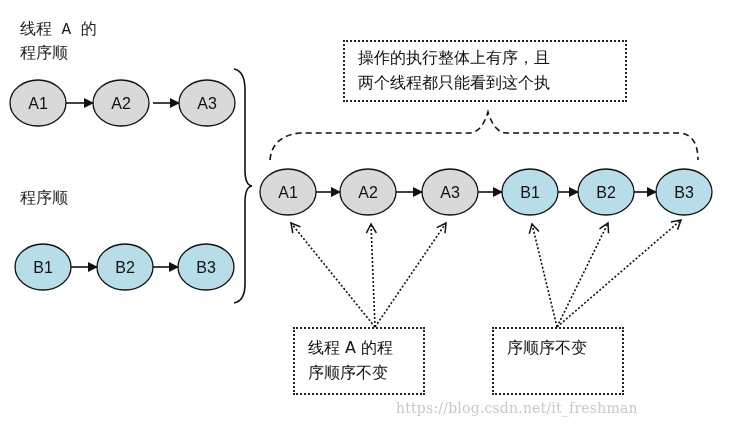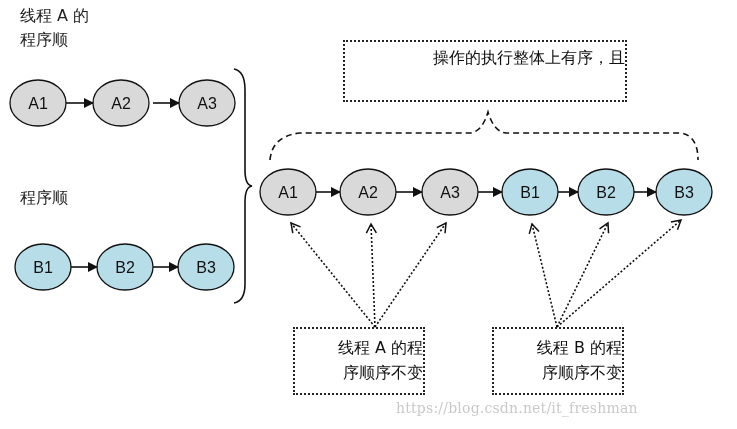--- a/index.html
+++ b/index.html
@@ -1,44 +1,44 @@
 <!DOCTYPE html>
 <html><head>
 <meta charset="utf-8">
 <style>
   html, body { margin:0; padding:0; background:#ffffff; }
   body { width:737px; height:429px; position:relative; overflow:hidden;
          font-family:"DejaVu Sans", "Liberation Sans", sans-serif; color:#111; }
   .label { position:absolute; font-size:16px; line-height:24px; color:#222; white-space:nowrap; }
-  .box { position:absolute; border:2px dotted #222; box-sizing:border-box; font-size:16px; line-height:25px; color:#111;text-align:right; }
+  .box { position:absolute; border:2px dotted #222; box-sizing:border-box; font-size:16px; line-height:25px; color:#111; }
   .box span { display:block; white-space:nowrap; }
   svg { position:absolute; left:0; top:0; }
   .node-text { font-family:"Liberation Sans", sans-serif; font-size:16px; fill:#111; }
   .wm { position:absolute; left:396px; top:400px; font-family:"DejaVu Serif", serif; font-size:14px; color:#c9c9c9; white-space:nowrap; letter-spacing:0.2px;text-align:center; }
 </style>
 </head>
 <body>
 
-<div class="label" style="left:20px;top:4px;">
+<div class="label" style="left:20px;top:18px;font-family:Liberation Mono, monospace;">
   <div>线程 A 的</div>
   <div>程序顺</div>
 </div>
 <div class="label" style="left:20px;top:186px;">
   <div>程序顺</div>
 </div>
 
 <div class="box" style="left:343px;top:40px;width:284px;height:62px;padding:3px 0 0 13px;">
   <span>操作的执行整体上有序，且</span>
+  <span>两个线程都只能看到这个执</span>
 </div>
 <div class="box" style="left:293px;top:327px;width:132px;height:68px;padding:6px 0 0 13px;">
   <span>线程 A 的程</span>
   <span>序顺序不变</span>
 </div>
 <div class="box" style="left:492px;top:327px;width:132px;height:68px;padding:6px 0 0 13px;">
-  <span>线程 B 的程</span>
   <span>序顺序不变</span>
 </div>
 
 <svg id="diagram" width="737" height="429" viewBox="0 0 737 429">
   <defs>
     <marker id="arrow" markerWidth="10" markerHeight="10" refX="9" refY="5" orient="auto" markerUnits="userSpaceOnUse">
       <path d="M0,0 L10,5 L0,10 z" fill="#111"></path>
     </marker>
     <marker id="openarrow" markerWidth="12" markerHeight="12" refX="10" refY="6" orient="auto" markerUnits="userSpaceOnUse">
       <path d="M1,1 L10,6 L1,11" fill="none" stroke="#111" stroke-width="1.5"></path>

